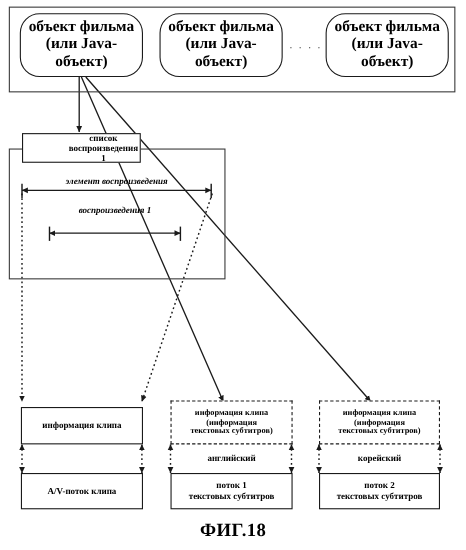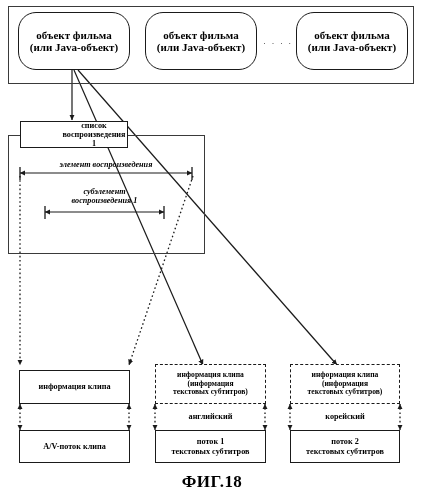--- a/index.html
+++ b/index.html
@@ -32,21 +32,21 @@
     display: flex;
     align-items: center;
     justify-content: center;
     text-align: center;
     line-height: 1.12;
     background: #ffffff;
   }
   .movie-object {
     border: 1.3px solid #1a1a1a;
     border-radius: 18px;
-    font-size: 11px;
+    font-size: 14px;
     font-weight: bold;
     padding: 2px;
   }
   .outer-container {
     position: absolute;
     box-sizing: border-box;
     border: 1.3px solid #3a3a3a;
     background: transparent;
   }
   .playlist-box {
@@ -175,21 +175,20 @@
   <div class="node playlist-box two-line" style="left:20px; top:121px; width:108px; height:27px;">
     <div>
       <span>список</span>
       <span>воспроизведения 1</span>
     </div>
   </div>
 
   <div class="span-label" style="left:20px; top:160px; width:172px;">элемент воспроизведения</div>
 
   <div class="span-label two-line" style="left:45px; top:187px; width:119px;">
-    <span>субэлемент</span>
     <span>воспроизведения 1</span>
   </div>
 
   <div class="node clip-box" style="left:19px; top:370px; width:111px; height:34px;">
     <div>
       <span>информация клипа</span>
     </div>
   </div>
 
   <div class="node clip-box" style="left:19px; top:430px; width:111px; height:33px;">

